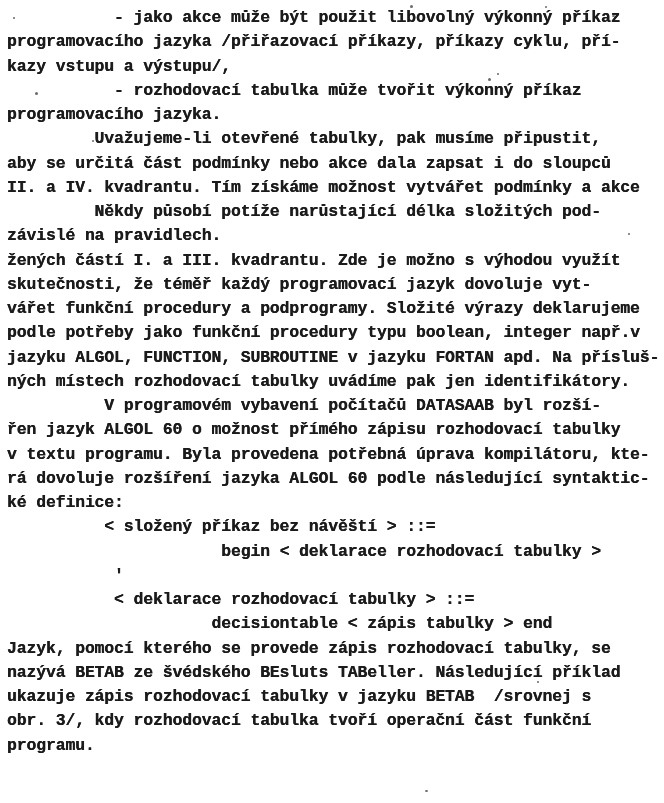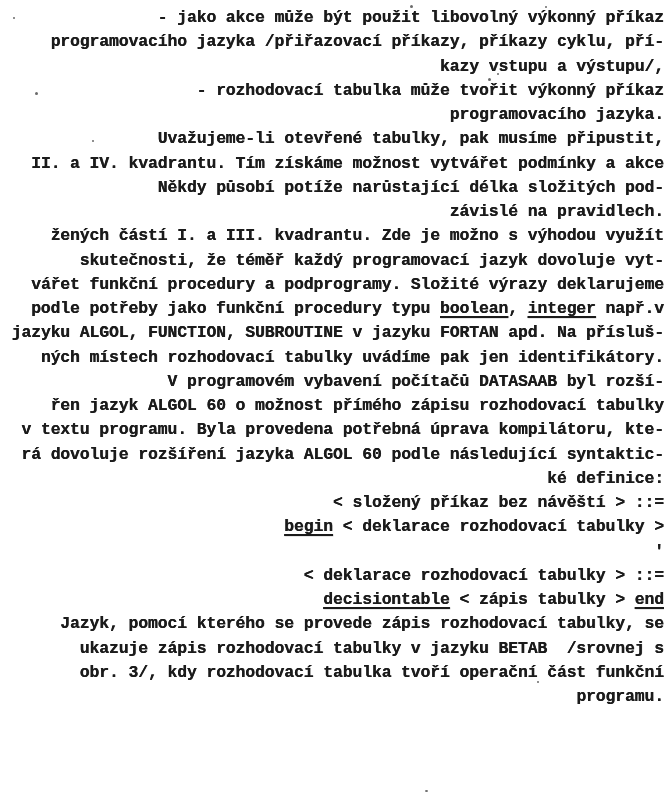--- a/index.html
+++ b/index.html
@@ -14,24 +14,22 @@
     font-family:"Liberation Mono","DejaVu Sans Mono",monospace;
     font-weight:bold;
     font-size:16.4px;
     letter-spacing:-0.1px;
     line-height:24.25px;
     color:#1b1b1b;
   }
   .line{
     white-space:pre;
     text-shadow:0 0 0.6px rgba(10,10,10,0.85), 0.4px 0.3px 0 rgba(20,20,20,0.35);
-    text-align:right;
   }
   .line span.u{
-    text-decoration:underline;
     text-decoration-thickness:1.6px;
     text-underline-offset:3px;
   }
   .speck{
     position:absolute;
     background:rgba(15,15,15,0.62);
     border-radius:50%;
   }
 </style>
 </head>
@@ -50,36 +48,38 @@
   <div class="speck" style="left:628px;top:233px;width:2px;height:2px;"></div>
   <div class="speck" style="left:286px;top:449px;width:3px;height:2px;"></div>
   <div class="speck" style="left:537px;top:681px;width:2px;height:2px;"></div>
   <div class="speck" style="left:425px;top:790px;width:3px;height:2px;"></div>
 <div class="line"><span>           - jako akce může být použit libovolný výkonný příkaz</span></div>
     <div class="line"><span>programovacího jazyka /přiřazovací příkazy, příkazy cyklu, pří-</span></div>
     <div class="line"><span>kazy vstupu a výstupu/,</span></div>
     <div class="line"><span>           - rozhodovací tabulka může tvořit výkonný příkaz</span></div>
     <div class="line"><span>programovacího jazyka.</span></div>
     <div class="line"><span>         Uvažujeme-li otevřené tabulky, pak musíme připustit,</span></div>
+    <div class="line"><span>aby se určitá část podmínky nebo akce dala zapsat i do sloupců</span></div>
     <div class="line"><span>II. a IV. kvadrantu. Tím získáme možnost vytvářet podmínky a akce</span></div>
     <div class="line"><span>         Někdy působí potíže narůstající délka složitých pod-</span></div>
     <div class="line"><span>závislé na pravidlech.</span></div>
     <div class="line"><span>žených částí I. a III. kvadrantu. Zde je možno s výhodou využít</span></div>
     <div class="line"><span>skutečnosti, že téměř každý programovací jazyk dovoluje vyt-</span></div>
     <div class="line"><span>vářet funkční procedury a podprogramy. Složité výrazy deklarujeme</span></div>
     <div class="line"><span>podle potřeby jako funkční procedury typu </span><span class="u">boolean</span><span>, </span><span class="u">integer</span><span> např.v</span></div>
     <div class="line"><span>jazyku ALGOL, FUNCTION, SUBROUTINE v jazyku FORTAN apd. Na přísluš-</span></div>
     <div class="line"><span>ných místech rozhodovací tabulky uvádíme pak jen identifikátory.</span></div>
     <div class="line"><span>          V programovém vybavení počítačů DATASAAB byl rozší-</span></div>
     <div class="line"><span>řen jazyk ALGOL 60 o možnost přímého zápisu rozhodovací tabulky</span></div>
     <div class="line"><span>v textu programu. Byla provedena potřebná úprava kompilátoru, kte-</span></div>
     <div class="line"><span>rá dovoluje rozšíření jazyka ALGOL 60 podle následující syntaktic-</span></div>
     <div class="line"><span>ké definice:</span></div>
     <div class="line"><span>          &lt; složený příkaz bez návěští &gt; ::=</span></div>
     <div class="line"><span>                      </span><span class="u">begin</span><span> &lt; deklarace rozhodovací tabulky &gt;</span></div>
     <div class="line"><span>           '</span></div>
     <div class="line"><span>           &lt; deklarace rozhodovací tabulky &gt; ::=</span></div>
     <div class="line"><span>                     </span><span class="u">decisiontable</span><span> &lt; zápis tabulky &gt; </span><span class="u">end</span></div>
     <div class="line"><span>Jazyk, pomocí kterého se provede zápis rozhodovací tabulky, se</span></div>
+    <div class="line"><span>nazývá BETAB ze švédského BEsluts TABeller. Následující příklad</span></div>
     <div class="line"><span>ukazuje zápis rozhodovací tabulky v jazyku BETAB  /srovnej s</span></div>
     <div class="line"><span>obr. 3/, kdy rozhodovací tabulka tvoří operační část funkční</span></div>
     <div class="line"><span>programu.</span></div>
   </div>
 
 </body></html>

